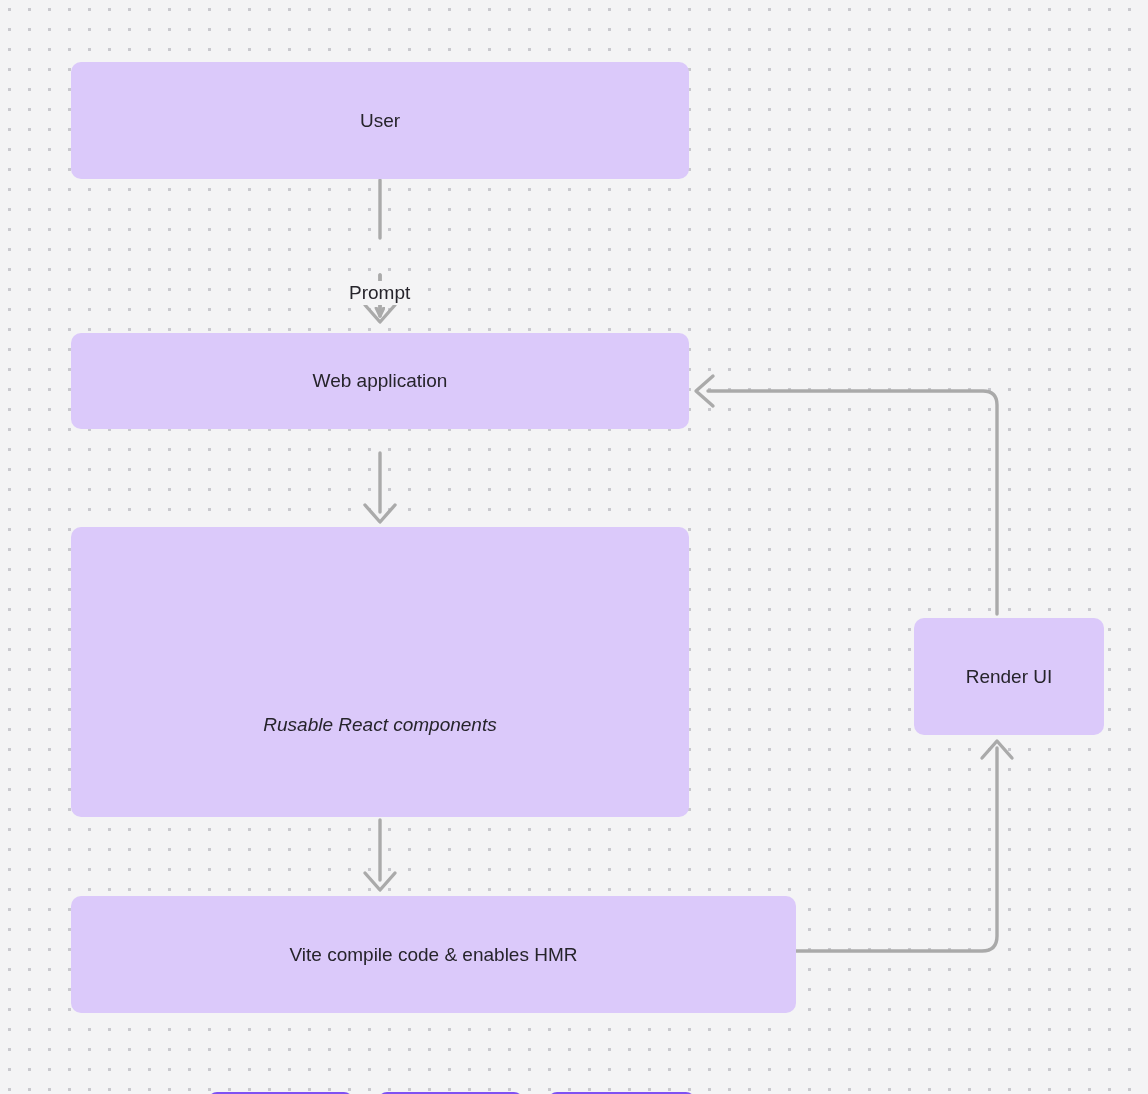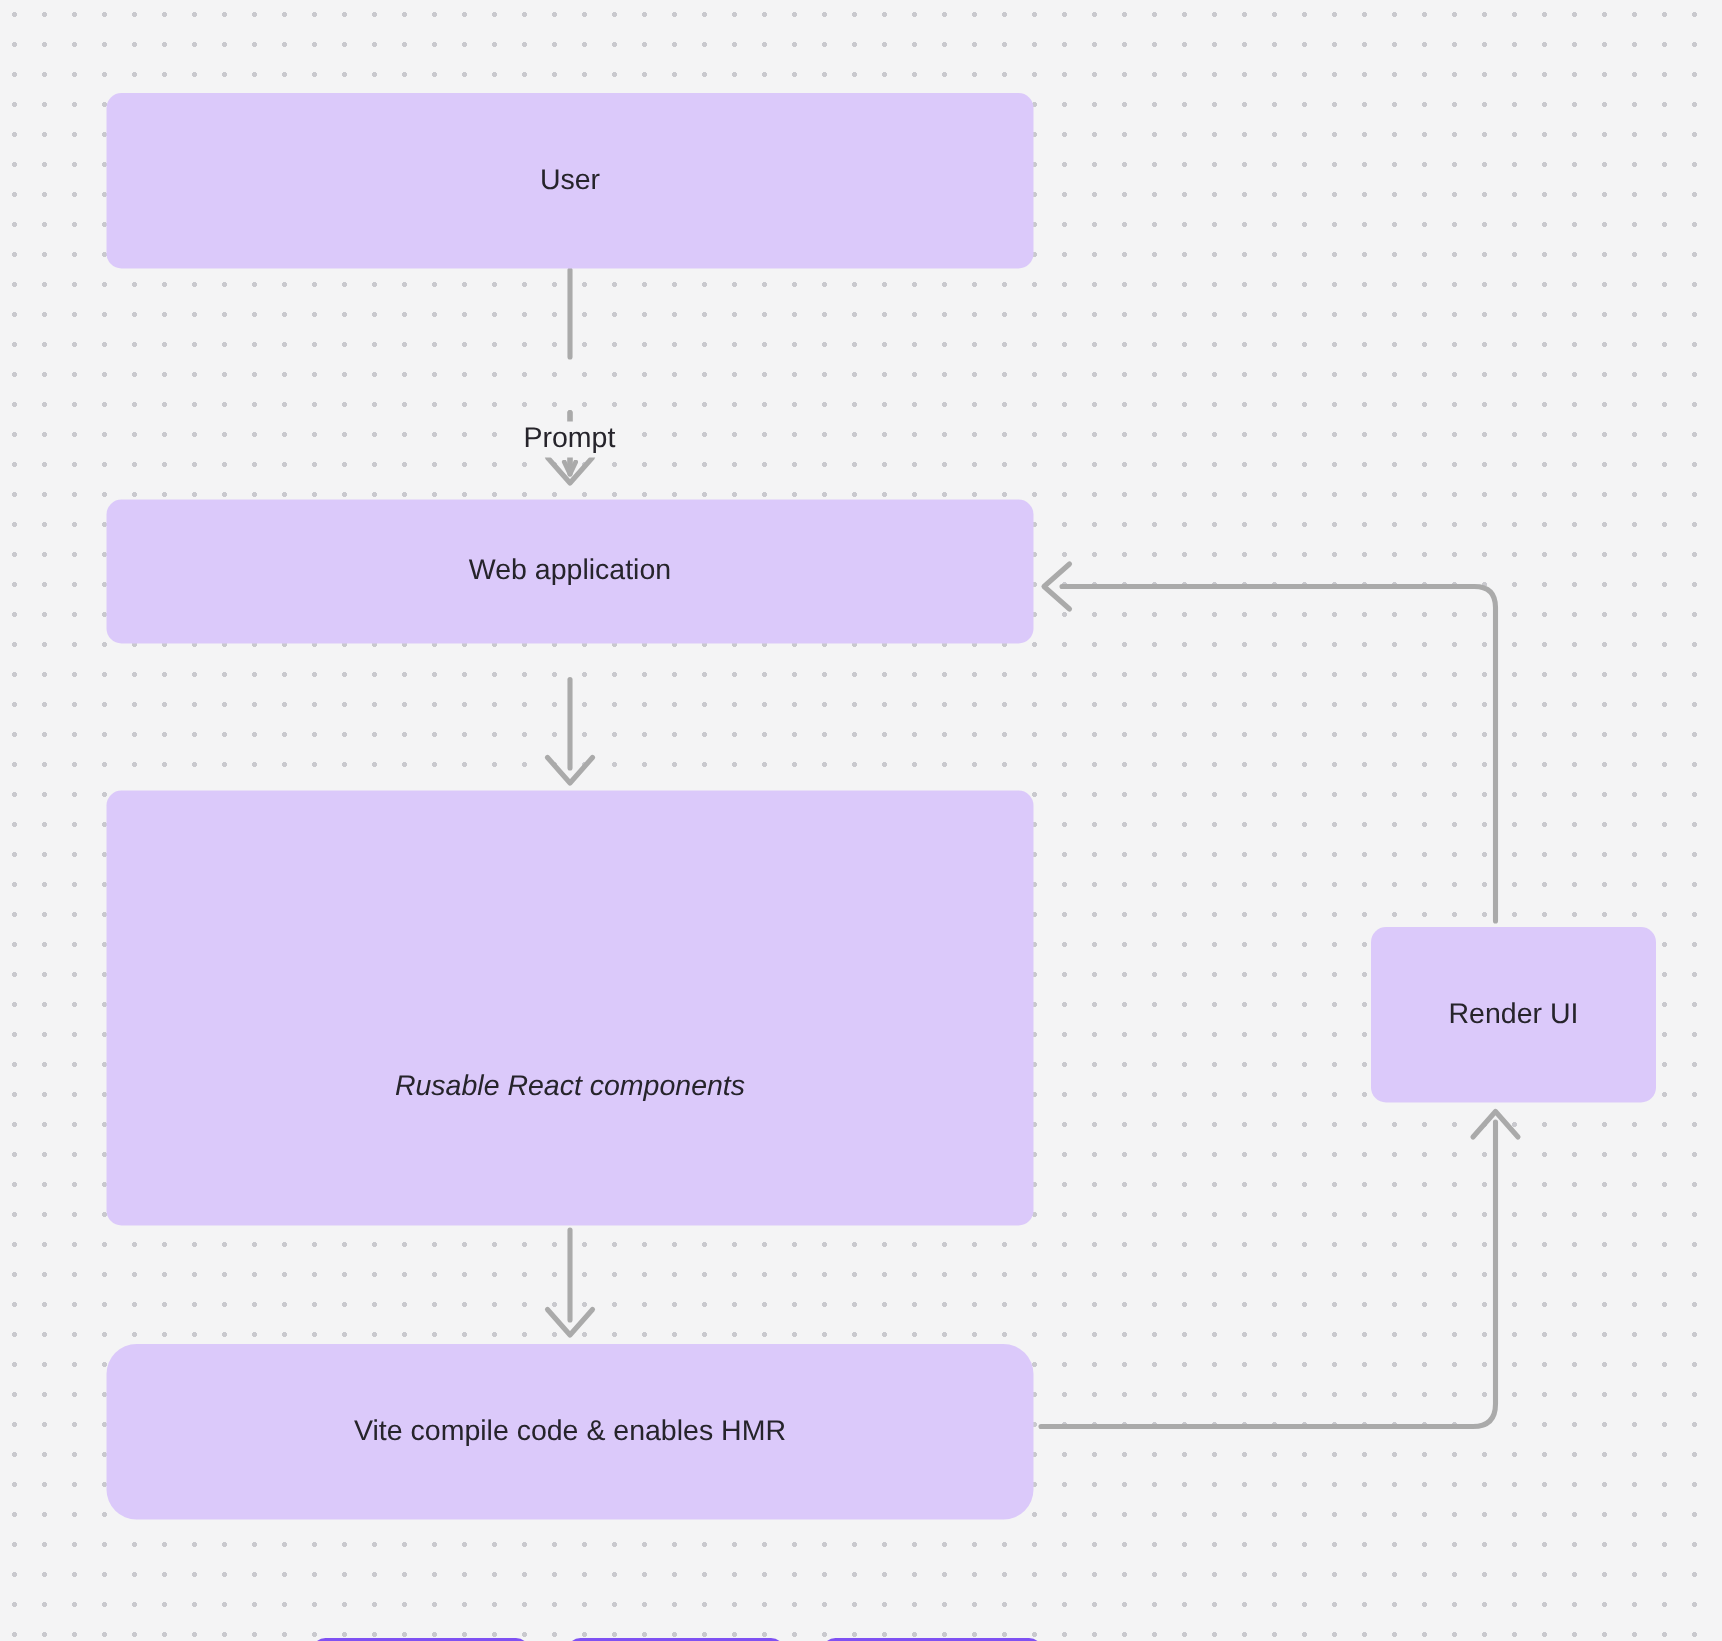--- a/index.html
+++ b/index.html
@@ -51,21 +51,21 @@
     font-weight: 400;
     border-radius: 9px;
     padding: 0 6px;
   }
 
   
   #node-user            { left: 71px;  top: 62px;  width: 618px; height: 117px; }
   #node-webapp          { left: 71px;  top: 333px; width: 618px; height: 96px; }
   #node-components      { left: 71px;  top: 527px; width: 618px; height: 290px;
                           display: block; font-style: italic; }
-  #node-vite            { left: 71px;  top: 896px; width: 618px; height: 117px; border-radius: 20px; }
+  #node-vite            { left: 71px;  top: 896px; width: 725px; height: 117px; }
   #node-render          { left: 902px; top: 618px; width: 190px; height: 117px; margin-left: 12px; }
 
   
   .container-caption {
     position: absolute;
     left: 0;
     top: 186px;
     width: 100%;
     text-align: center;
     font-size: 19px;

